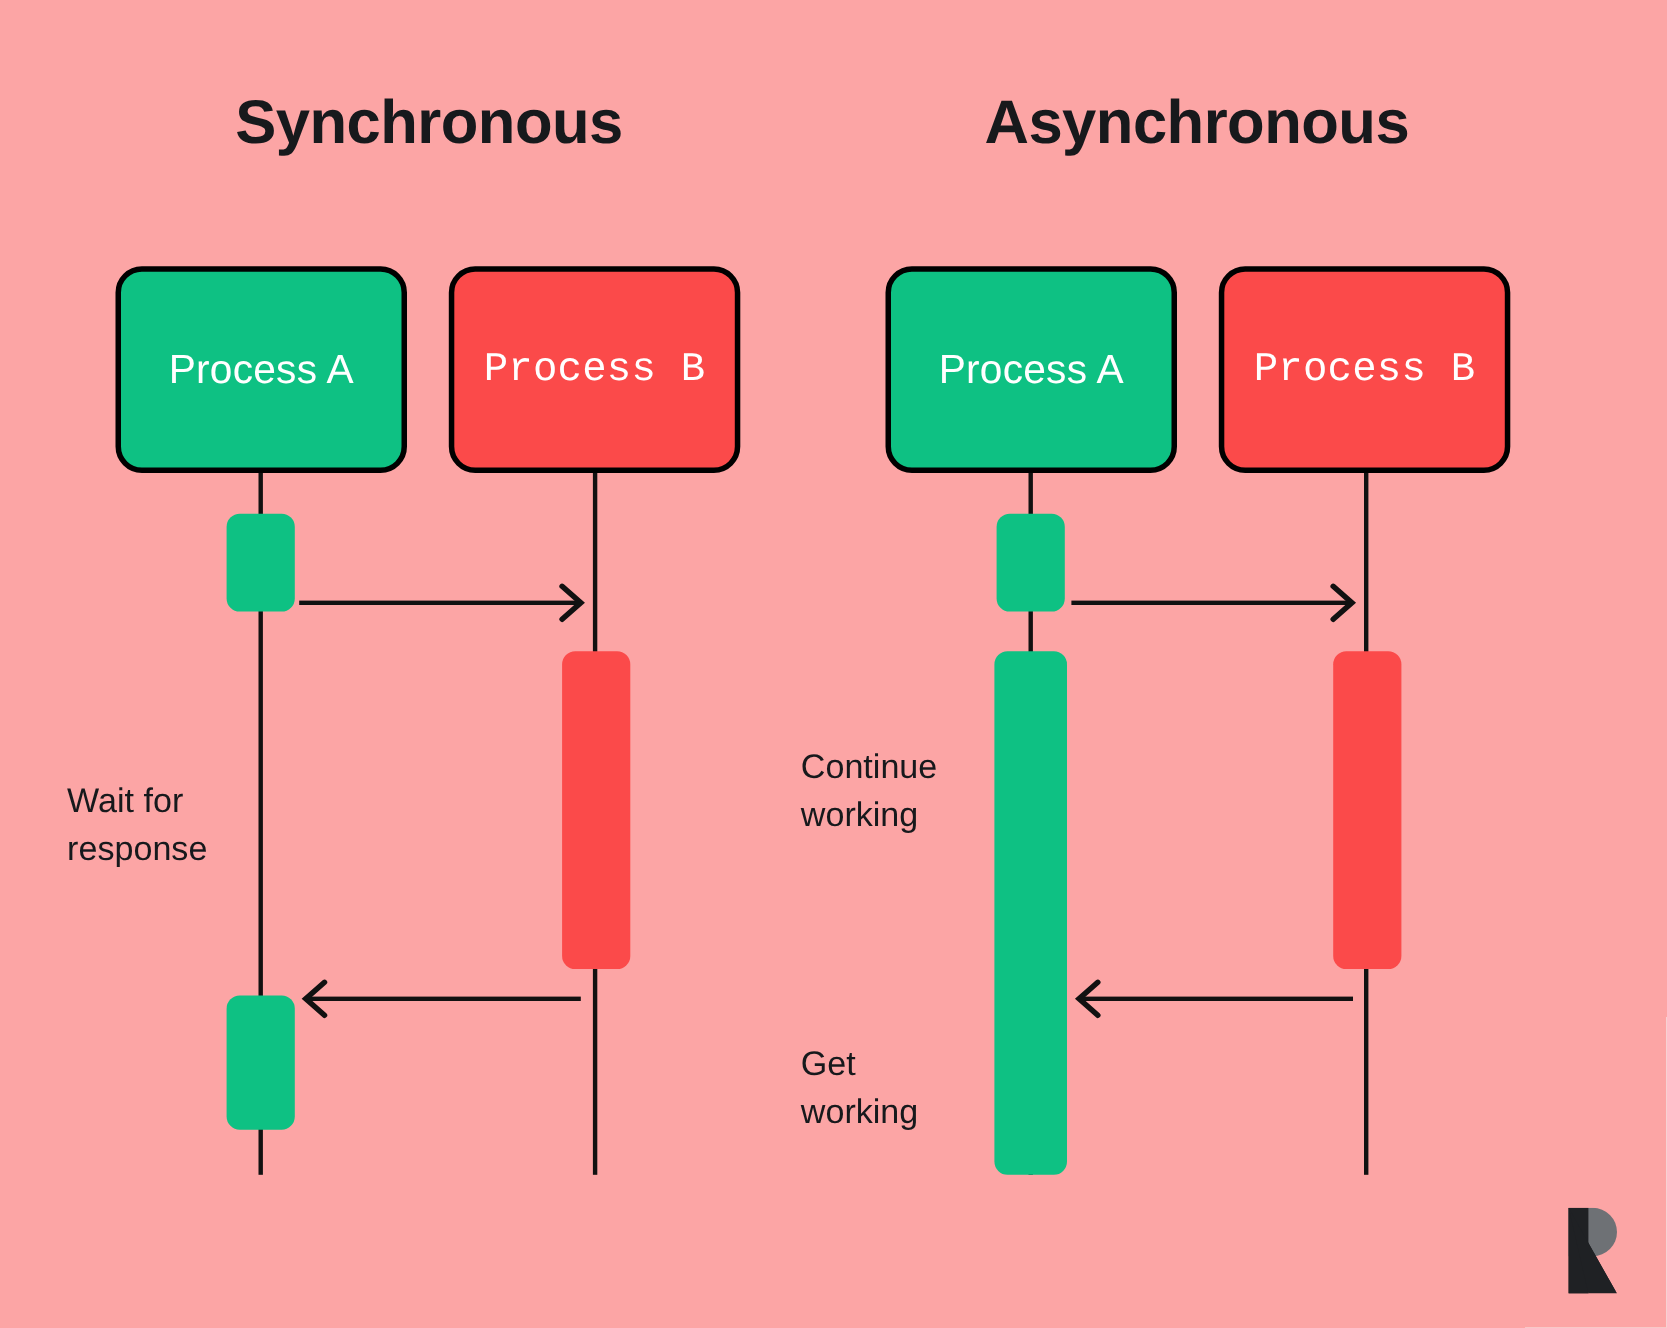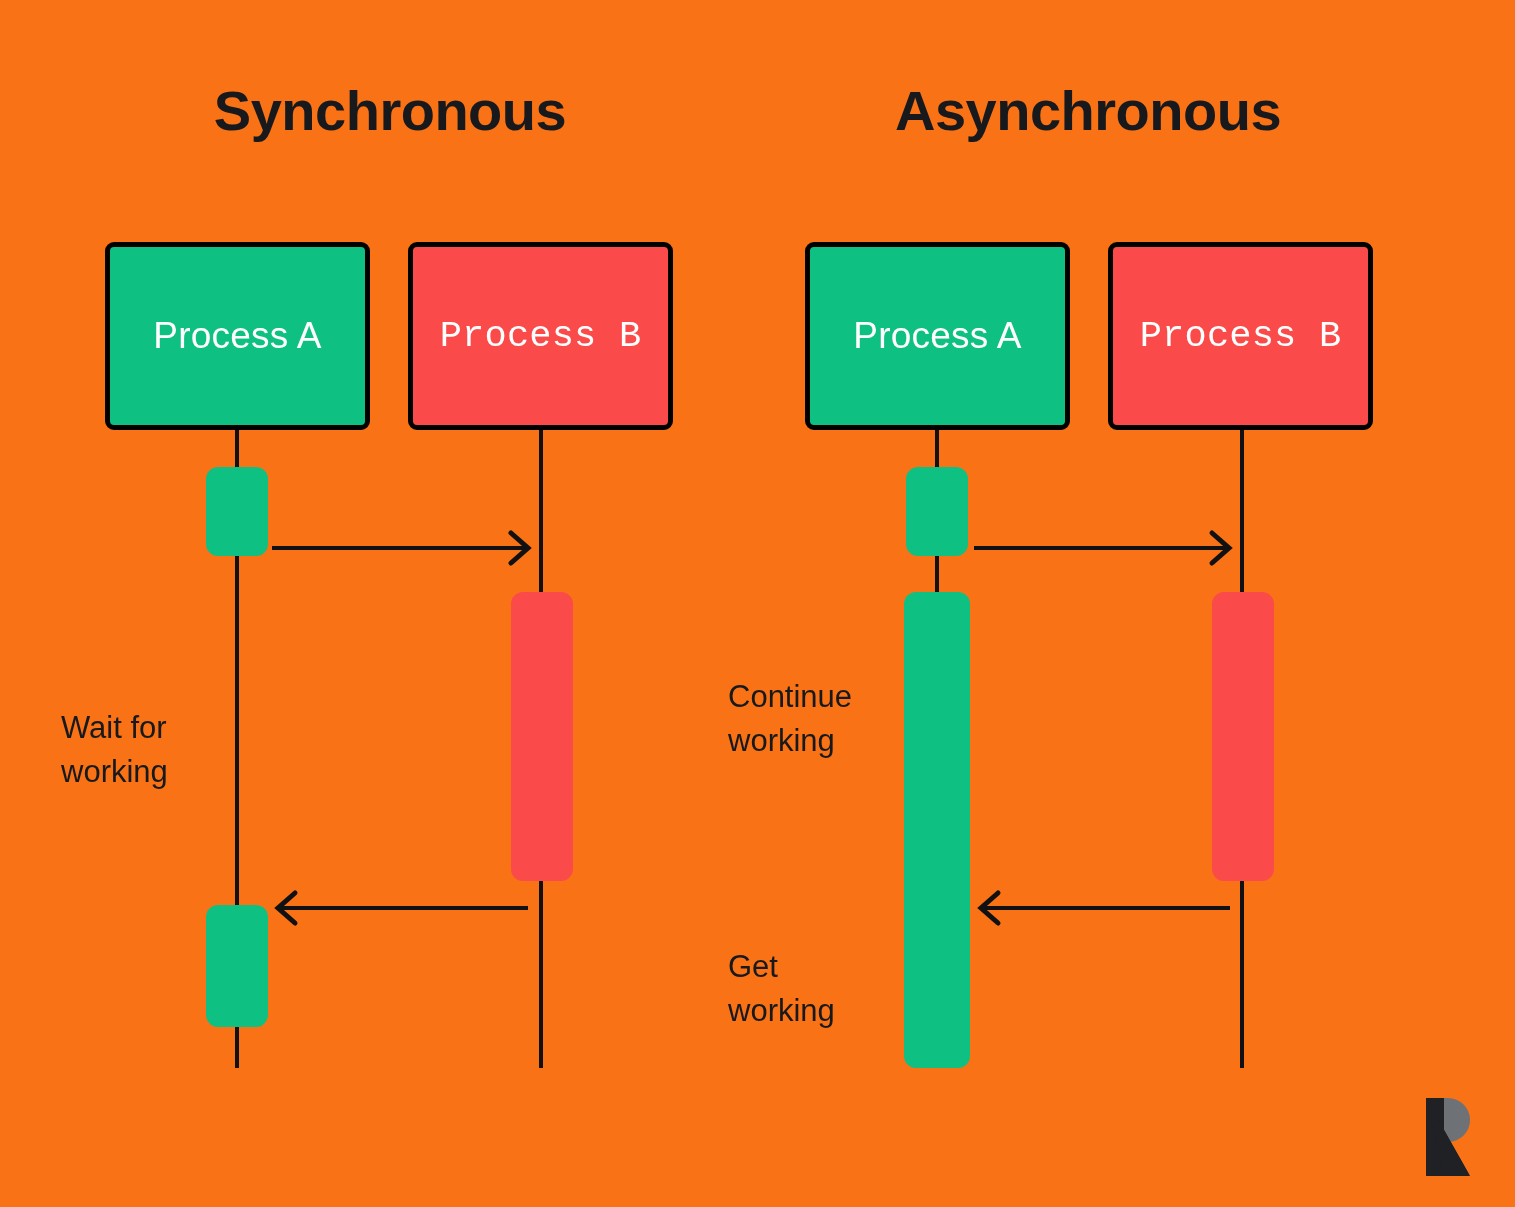--- a/index.html
+++ b/index.html
@@ -5,21 +5,21 @@
 <style>
   html, body {
     margin: 0;
     padding: 0;
     background: #f4f5f7;
   }
   #canvas {
     position: relative;
     width: 1515px;
     height: 1207px;
-    background: #f97316;
+    background: #fca5a5;
     font-family: "Liberation Sans", sans-serif;
     overflow: hidden;
   }
 
   
   .panel-title {
     position: absolute;
     font-size: 56px;
     font-weight: 700;
     color: #17191c;
@@ -27,21 +27,21 @@
     text-align: center;
     white-space: nowrap;
     transform: translateX(-50%);
   }
 
   
   .process-box {
     position: absolute;
     box-sizing: border-box;
     border: 5px solid #000000;
-    border-radius: 9px;
+    border-radius: 24px;
     display: flex;
     align-items: center;
     justify-content: center;
   }
   .process-box .box-label {
     font-size: 37px;
     font-weight: 400;
     color: #ffffff;
     white-space: nowrap;
     letter-spacing: 0.2px;
@@ -124,21 +124,21 @@
     </div>
 
     <div class="msg-line" style="left:277px; top:906px; width:251px;"></div>
     <div class="arrowhead" style="left:272px; top:891px;">
       <svg width="34" height="34" viewBox="0 0 34 34">
         <polyline points="23,2 6,17 23,32" fill="none" stroke="#111111" stroke-width="5" stroke-linecap="round" stroke-linejoin="miter"></polyline>
       </svg>
     </div>
 
     <div class="note" style="left:61px; top:706px;">Wait for
-working</div>
+response</div>
   </div>
 
   <div>
     <div class="panel-title" style="left:1088px; top:78px;">Asynchronous</div>
 
     <div class="lifeline" style="left:937px; top:430px; height:638px;"></div>
     <div class="lifeline" style="left:1242px; top:430px; height:638px;"></div>
 
     <div class="process-box box-green" style="left:805px; top:242px; width:265px; height:188px;">
       <span class="box-label">Process A</span>

